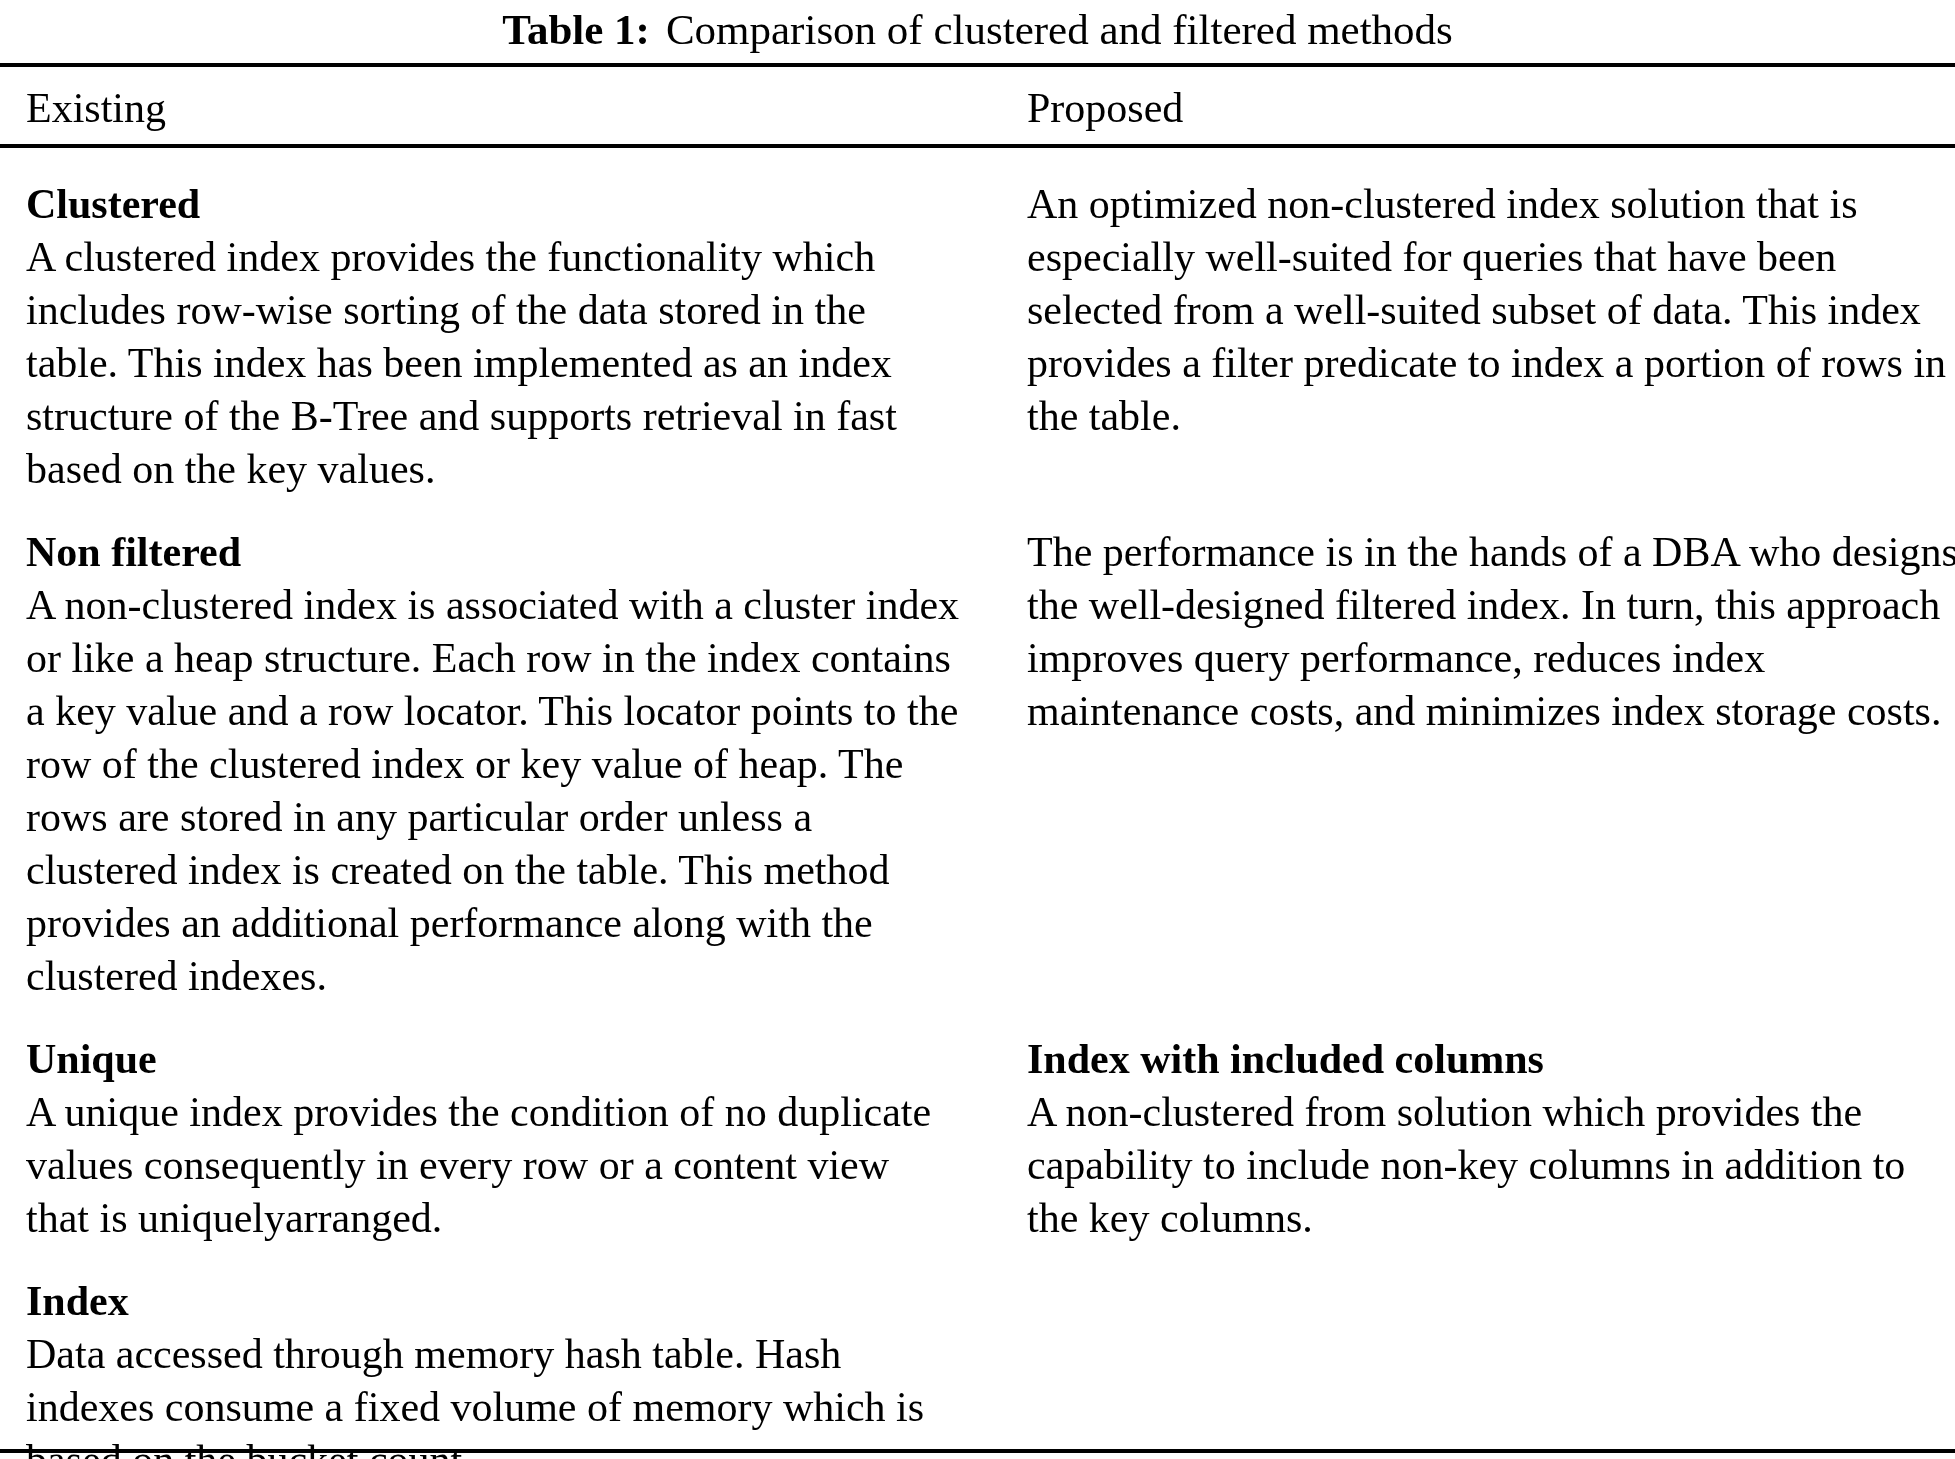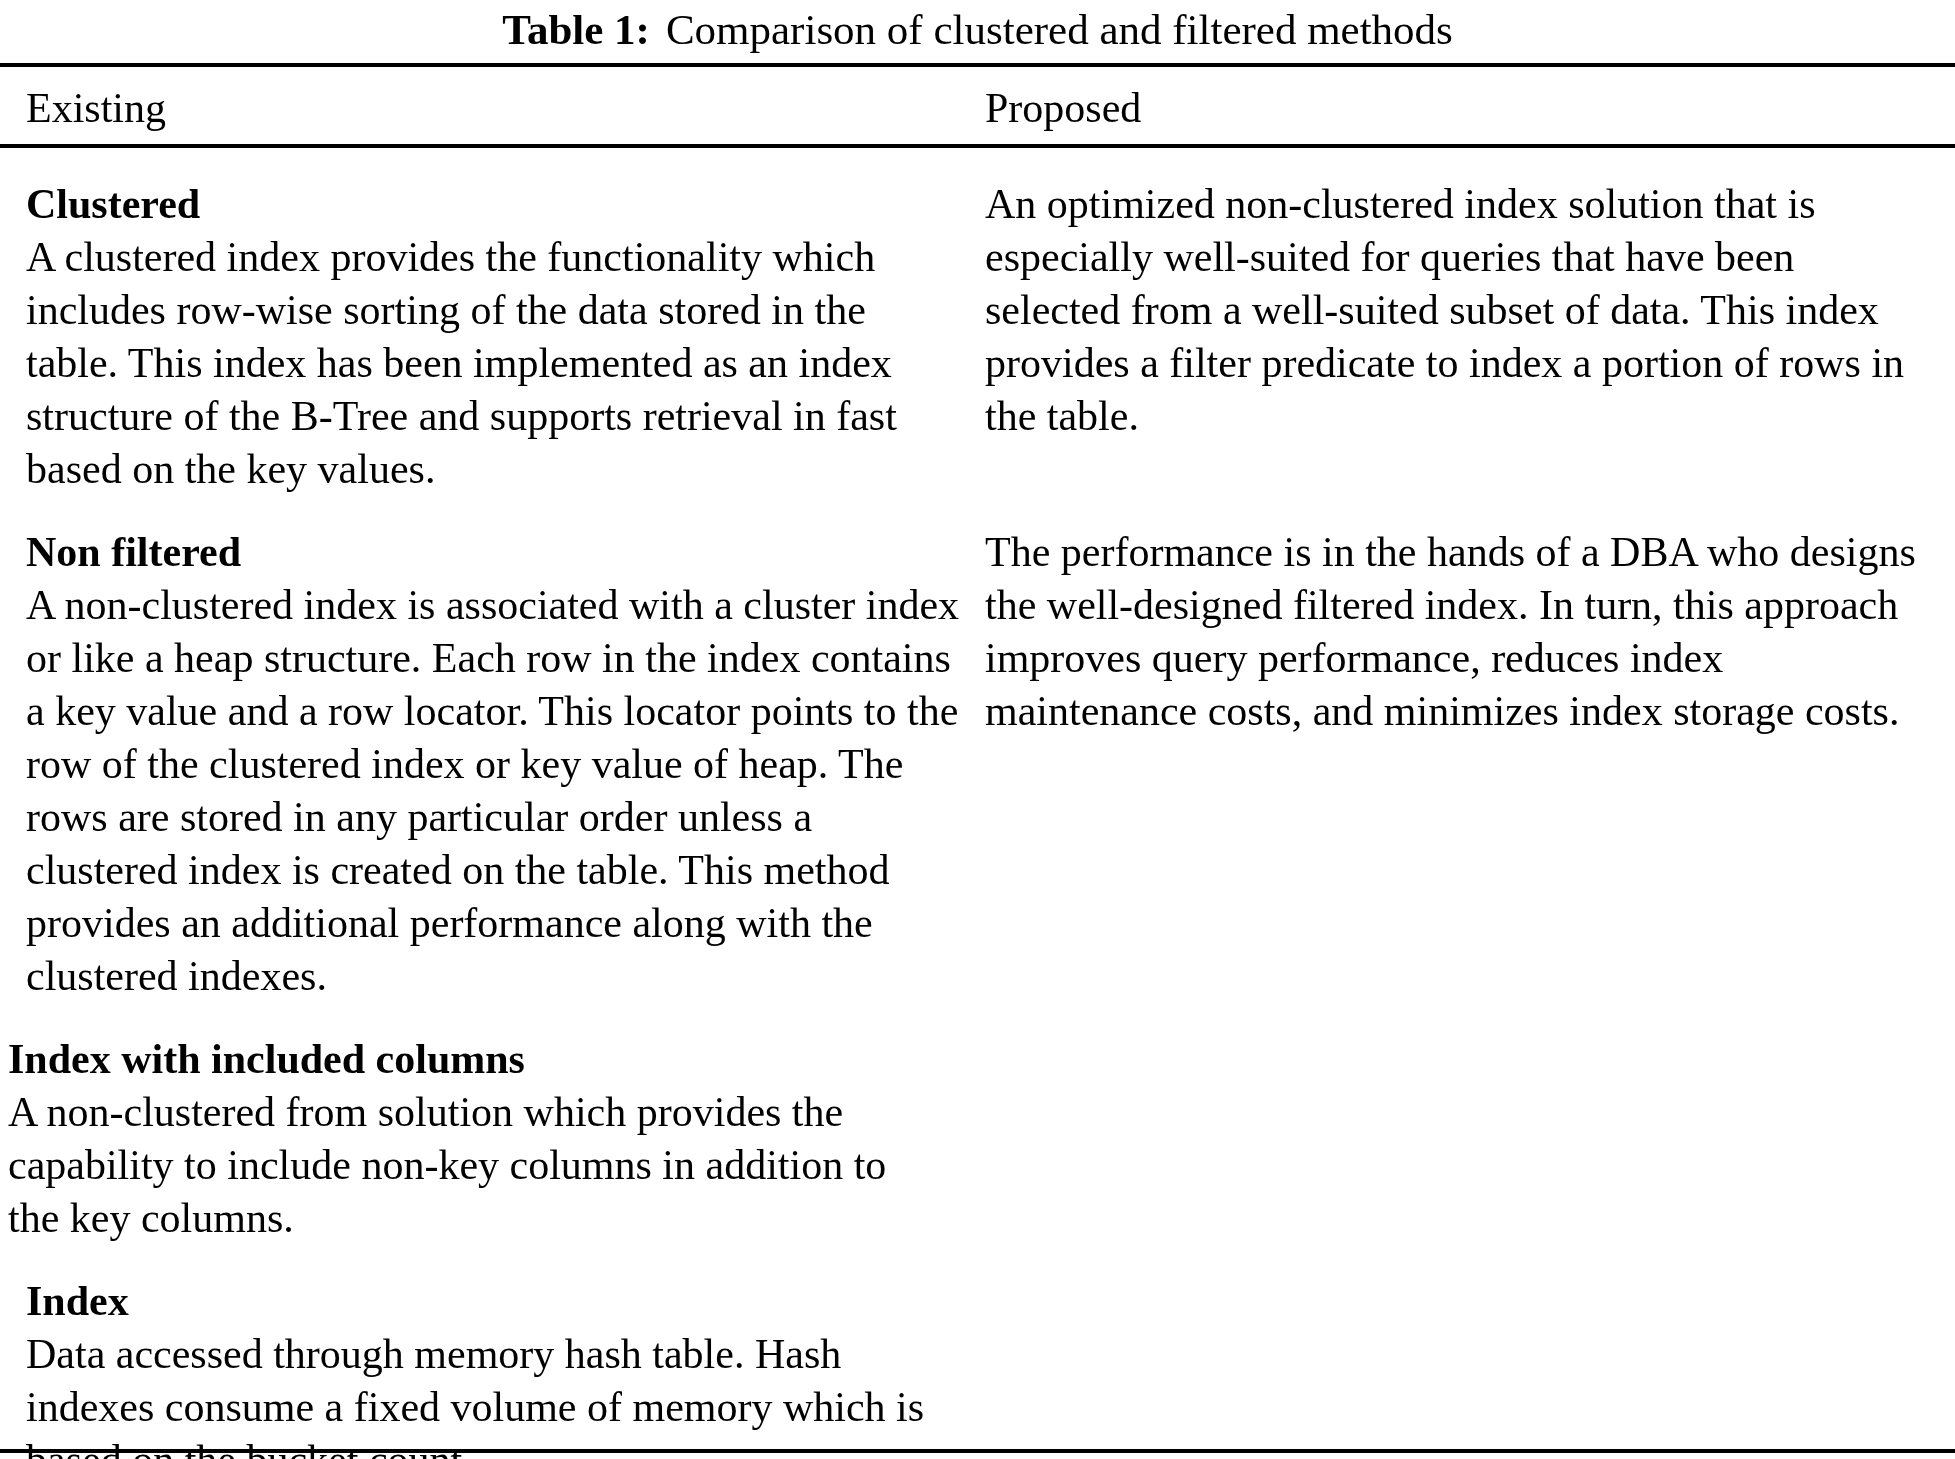--- a/index.html
+++ b/index.html
@@ -32,20 +32,21 @@
     font-weight: bold;
     margin-right: 16px;
   }
   .rule {
     height: 4px;
     background: #000000;
   }
   .grid {
     display: grid;
     grid-template-columns: 977px 978px;
+    gap: 42px;
   }
   .cell {
     box-sizing: border-box;
   }
   .cell.left {
     padding: 0 16px 0 26px;
   }
   .cell.right {
     padding: 0 37px 0 8px;
   }
@@ -102,20 +103,24 @@
         <div class="cell-heading">Non filtered</div>
         <div class="cell-body">A non-clustered index is associated with a cluster index or like a heap structure. Each row in the index contains a key value and a row locator. This locator points to the row of the clustered index or key value of heap. The rows are stored in any particular order unless a clustered index is created on the table. This method provides an additional performance along with the clustered indexes.</div>
       </div>
       <div class="cell right">
         <div class="cell-heading"></div>
         <div class="cell-body">The performance is in the hands of a DBA who designs the well-designed filtered index. In turn, this approach improves query performance, reduces index maintenance costs, and minimizes index storage costs.</div>
       </div>
     </div>
 
     <div class="grid row">
+      <div class="cell left">
+        <div class="cell-heading">Unique</div>
+        <div class="cell-body">A unique index provides the condition of no duplicate values consequently in every row or a content view that is uniquelyarranged.</div>
+      </div>
       <div class="cell right">
         <div class="cell-heading">Index with included columns</div>
         <div class="cell-body">A non-clustered from solution which provides the capability to include non-key columns in addition to the key columns.</div>
       </div>
     </div>
 
     <div class="grid row">
       <div class="cell left">
         <div class="cell-heading">Index</div>
         <div class="cell-body">Data accessed through memory hash table. Hash indexes consume a fixed volume of memory which is based on the bucket count.</div>

